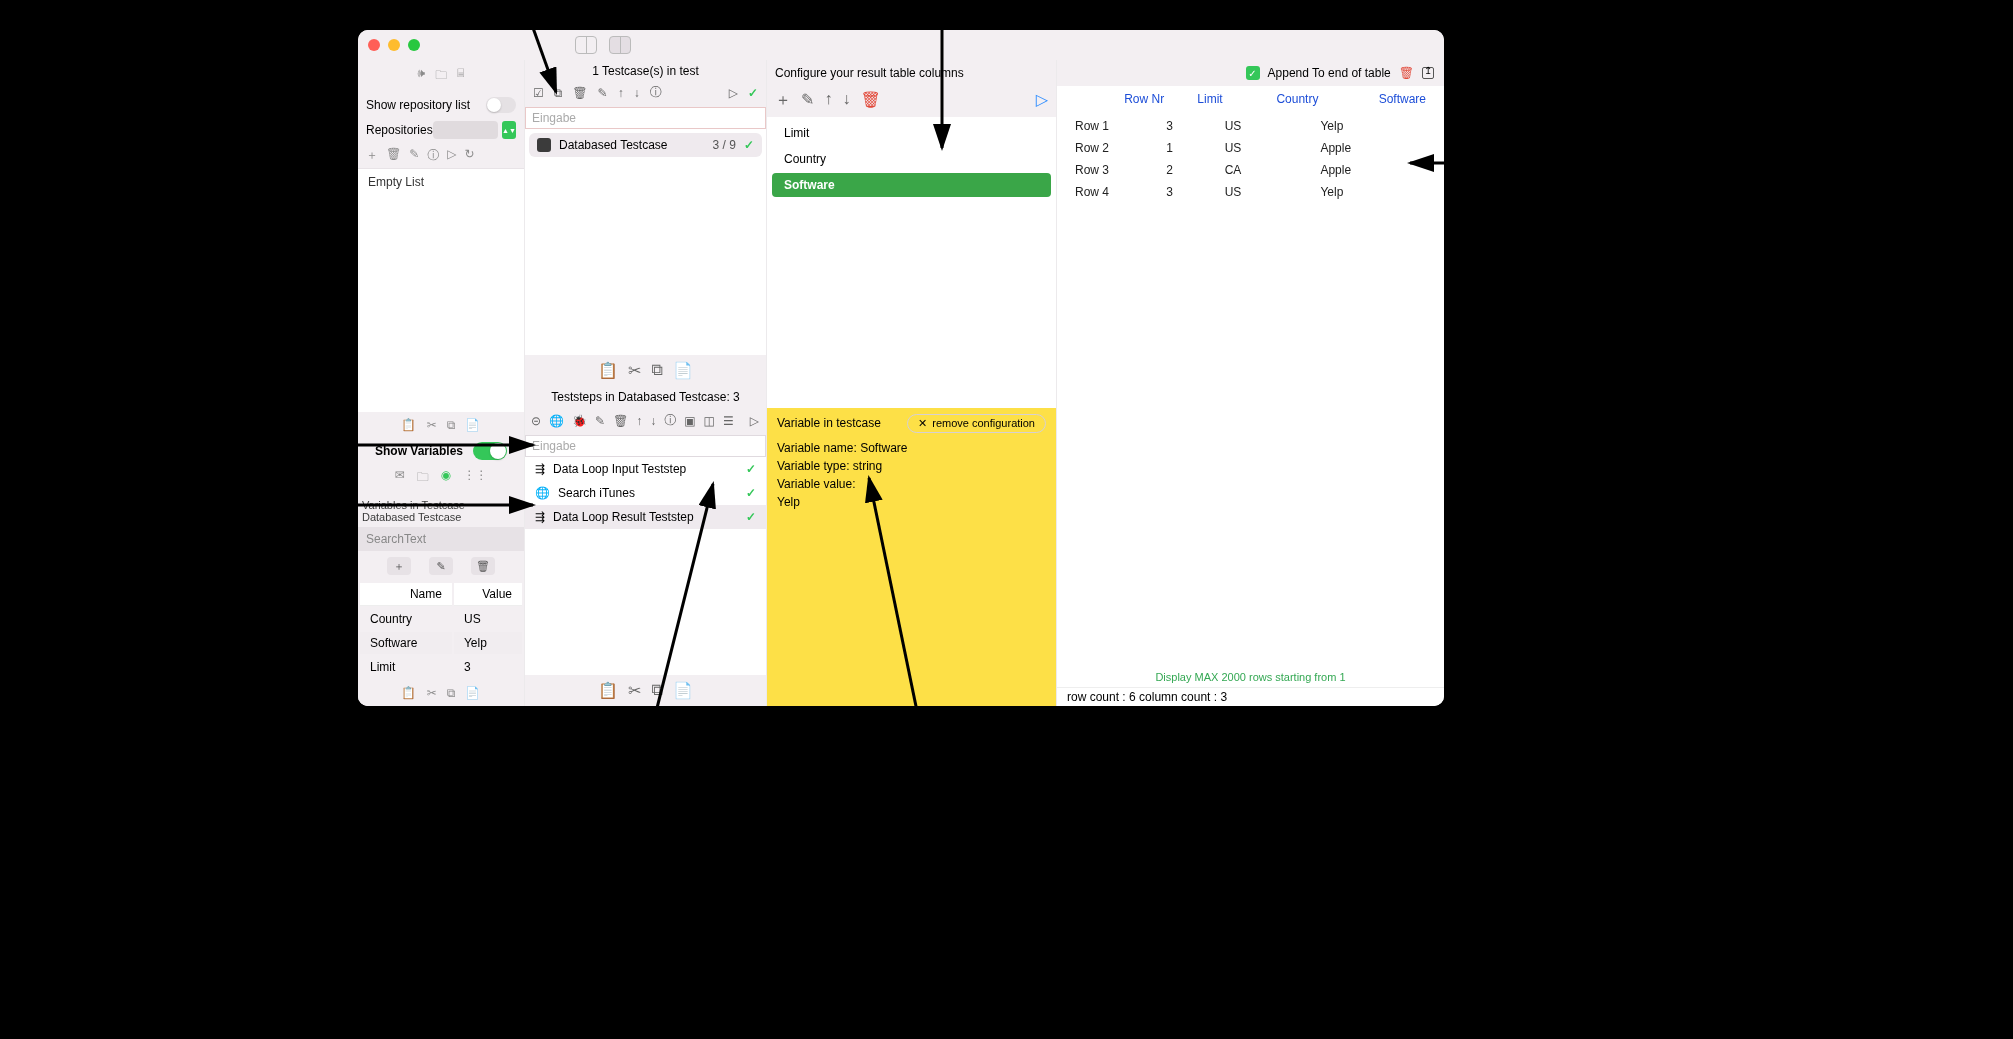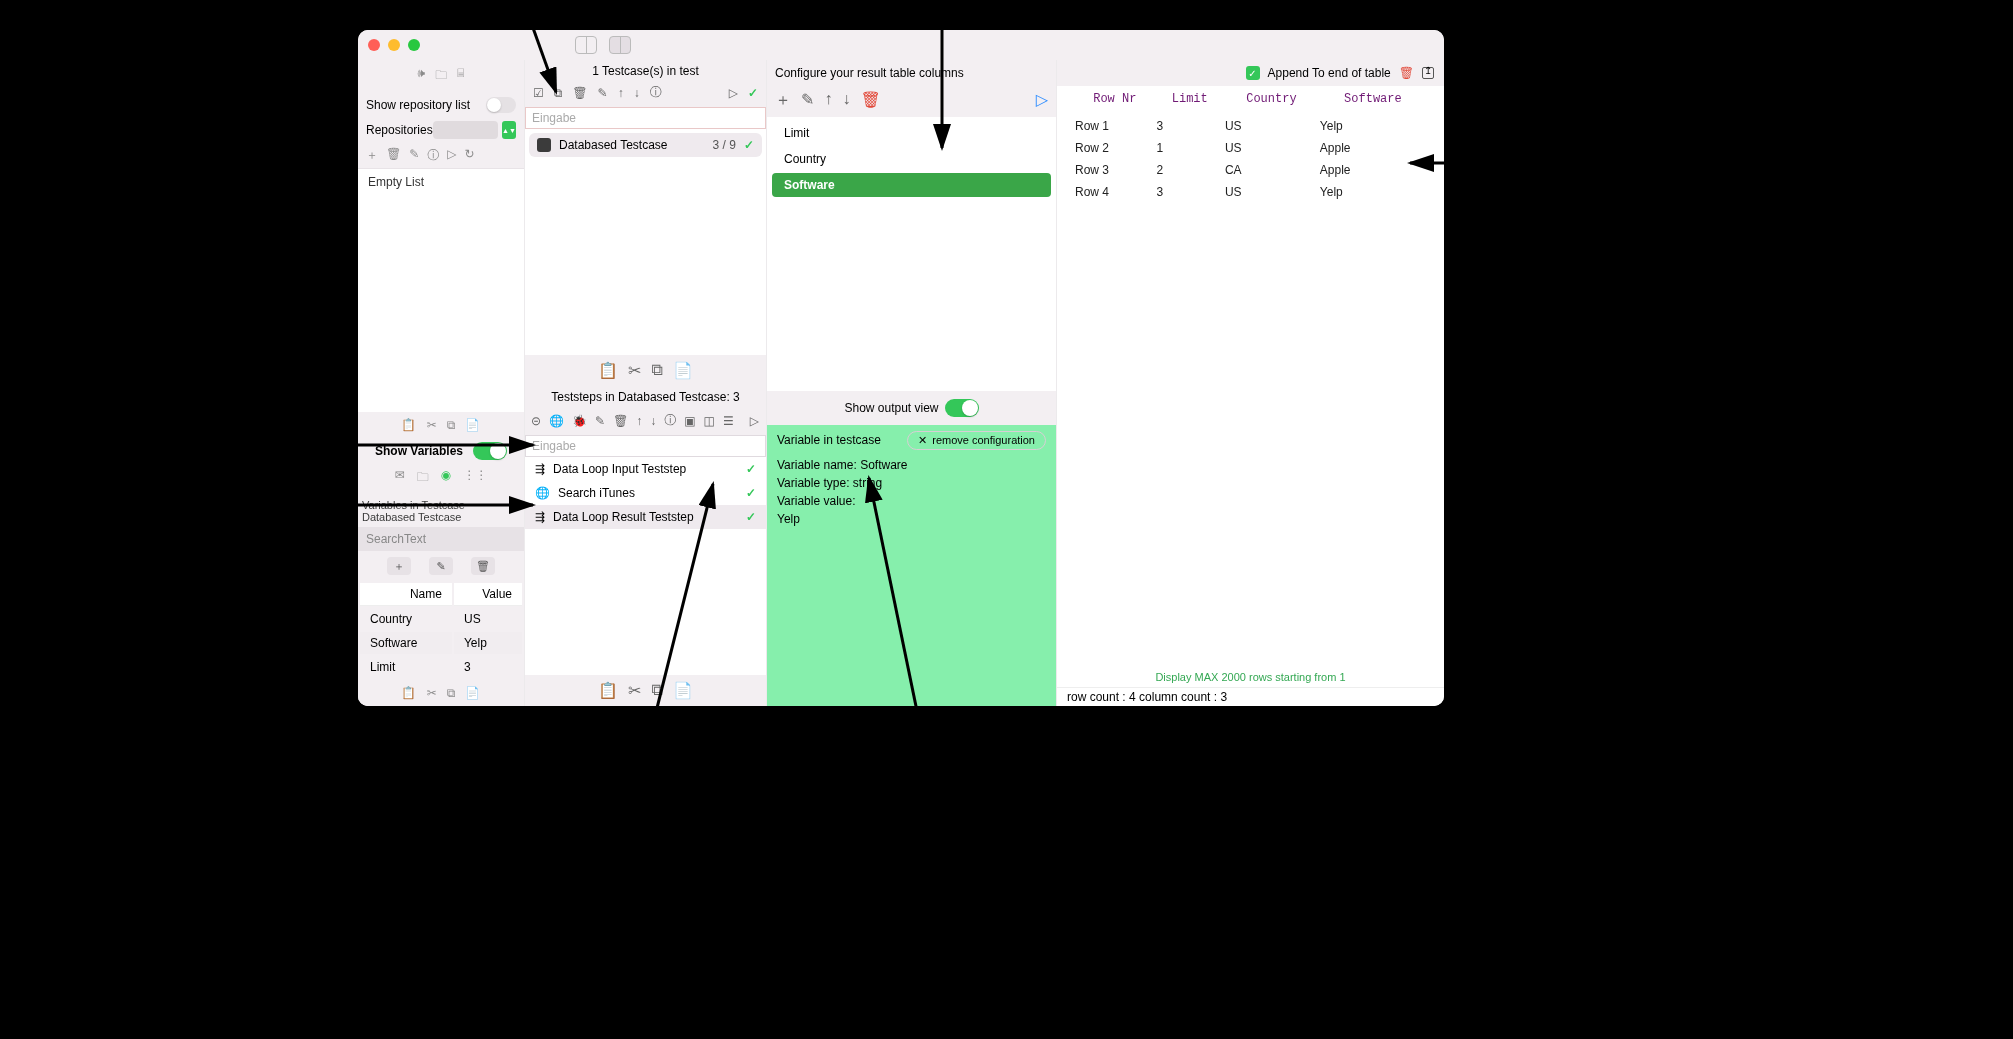--- a/index.html
+++ b/index.html
@@ -65,30 +65,30 @@
   .col3 { width:290px; display:flex; flex-direction:column; border-left:1px solid #eceaec;}
   .c3-head { background:#f3eff2; padding:6px 8px 6px; font-size:12px; }
   .c3-head-row{display:flex;align-items:center;}
   .c3-iconrow { display:flex; gap:10px; padding:4px 8px 6px; color:#666; background:#f3eff2;}
   .trash{color:#e24a3b;}
   .c3-play { margin-left:auto; color:#2d8cff; }
   .c3-list { background:#fff; flex:1; padding-top:4px; }
   .c3-item { padding:5px 12px; font-size:12px; border-radius:4px; margin:0 5px 2px;}
   .c3-item.active { background:#3aa648; color:#fff; font-weight:600; }
   .c3-output { background:#f3eff2; padding:8px 10px; font-size:12px; text-align:center; display:flex;align-items:center;justify-content:center;}
-  .c3-varpanel { background:#86efac; padding:6px 10px; font-size:12px; }
+  .c3-varpanel { background:#fde047; padding:6px 10px; font-size:12px; }
   .c3-varpanel .row{padding:2px 0;}
   .removebtn { display:inline-flex; align-items:center; gap:5px; border:1px solid #d6d0d4; border-radius:10px; padding:2px 10px; font-size:11px; margin-left:auto;}
   .c3-varpanel .toprow{display:flex;align-items:center;margin-bottom:6px;}
 
   .col4 { flex:1; display:flex; flex-direction:column; border-left:1px solid #eceaec; background:#fff;}
   .c4-head { background:#f3eff2; padding:6px 10px; font-size:12px; display:flex; align-items:center; justify-content:flex-end; gap:8px;}
   .apchk { width:14px; height:14px; background:#34c759; border-radius:3px; color:#fff; font-size:10px; display:flex;align-items:center;justify-content:center;}
   .c4-table { font-size:12px; width:100%; }
-  .c4-table th { color:#701a75; font-weight:500; text-align:center; padding:4px 0 8px;font-family:Liberation Mono, monospace; }
+  .c4-table th { color:#1d4ed8; font-weight:500; text-align:right; padding:4px 0 8px; }
   .c4-table td { padding:3px 0; color:#222;}
   .c4-table-wrap{padding:0 16px 4px 16px; flex:1;}
   .c4-foot { font-size:11px; color:#34a853; text-align:center; padding:4px 0; background:#fff;}
   .c4-counts { font-size:12px; padding:2px 10px; border-top:1px solid #eee;}
   .exporticon{display:inline-block;width:12px;height:12px;border:1px solid #555;border-radius:2px;position:relative;}
   .exporticon::after{content:"↥";position:absolute;left:1px;top:-3px;font-size:10px;}
 
   
   .arrow { position:absolute; pointer-events:none; }
 </style>
@@ -284,24 +284,20 @@
         <span>↑</span>
         <span>↓</span>
         <span class="trash">🗑</span>
         <span class="c3-play">▷</span>
       </div>
       <div class="c3-list">
         <div class="c3-item">Limit</div>
         <div class="c3-item">Country</div>
         <div class="c3-item active">Software</div>
       </div>
-      <div class="c3-output">
-        <span>Show output view</span>
-        <div class="toggle-on"></div>
-      </div>
       <div class="c3-varpanel" style="flex:1;">
         <div class="toprow">
           <span>Variable in  testcase</span>
           <span class="removebtn">
             <span>✕</span>
             <span>remove configuration</span>
           </span>
         </div>
         <div class="row">Variable name: Software</div>
         <div class="row">Variable type: string</div>
@@ -347,21 +343,21 @@
           <tr>
             <td>Row 4</td>
             <td>3</td>
             <td>US</td>
             <td>Yelp</td>
           </tr>
         </tbody>
           </table>
       </div>
       <div class="c4-foot">Display MAX 2000 rows starting from 1</div>
-      <div class="c4-counts">row count : 4  column count : 3</div>
+      <div class="c4-counts">row count : 6  column count : 3</div>
     </div>
   </div>
 </div>
 
 <svg class="arrow" style="left:0;top:0;" width="2013" height="1039">
   <defs>
     <marker id="ah" markerWidth="10" markerHeight="10" refX="8" refY="3" orient="auto">
       <path d="M0,0 L9,3 L0,6 Z" fill="#000"></path>
     </marker>
   </defs>

